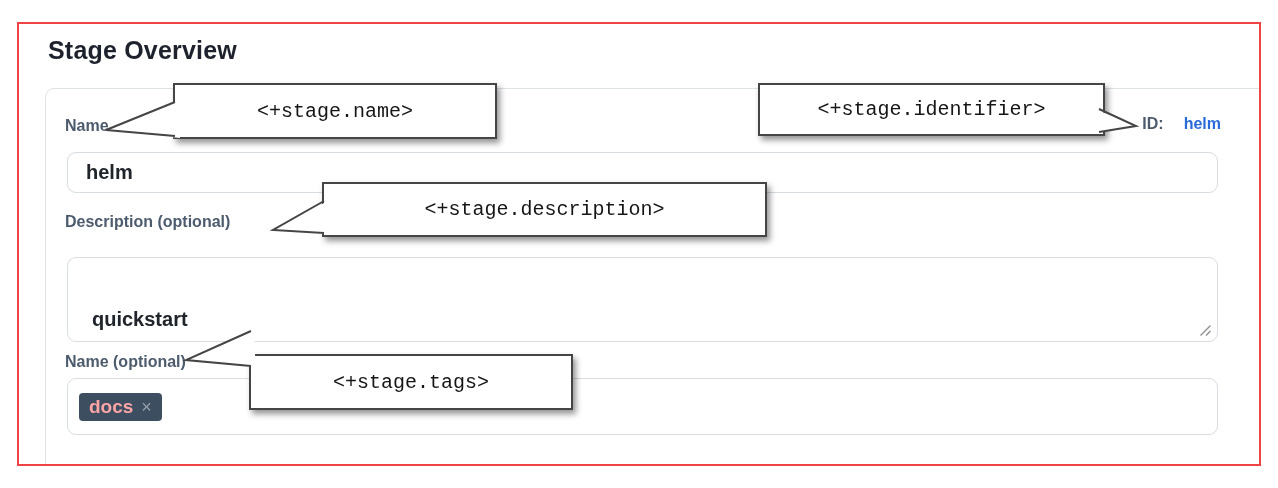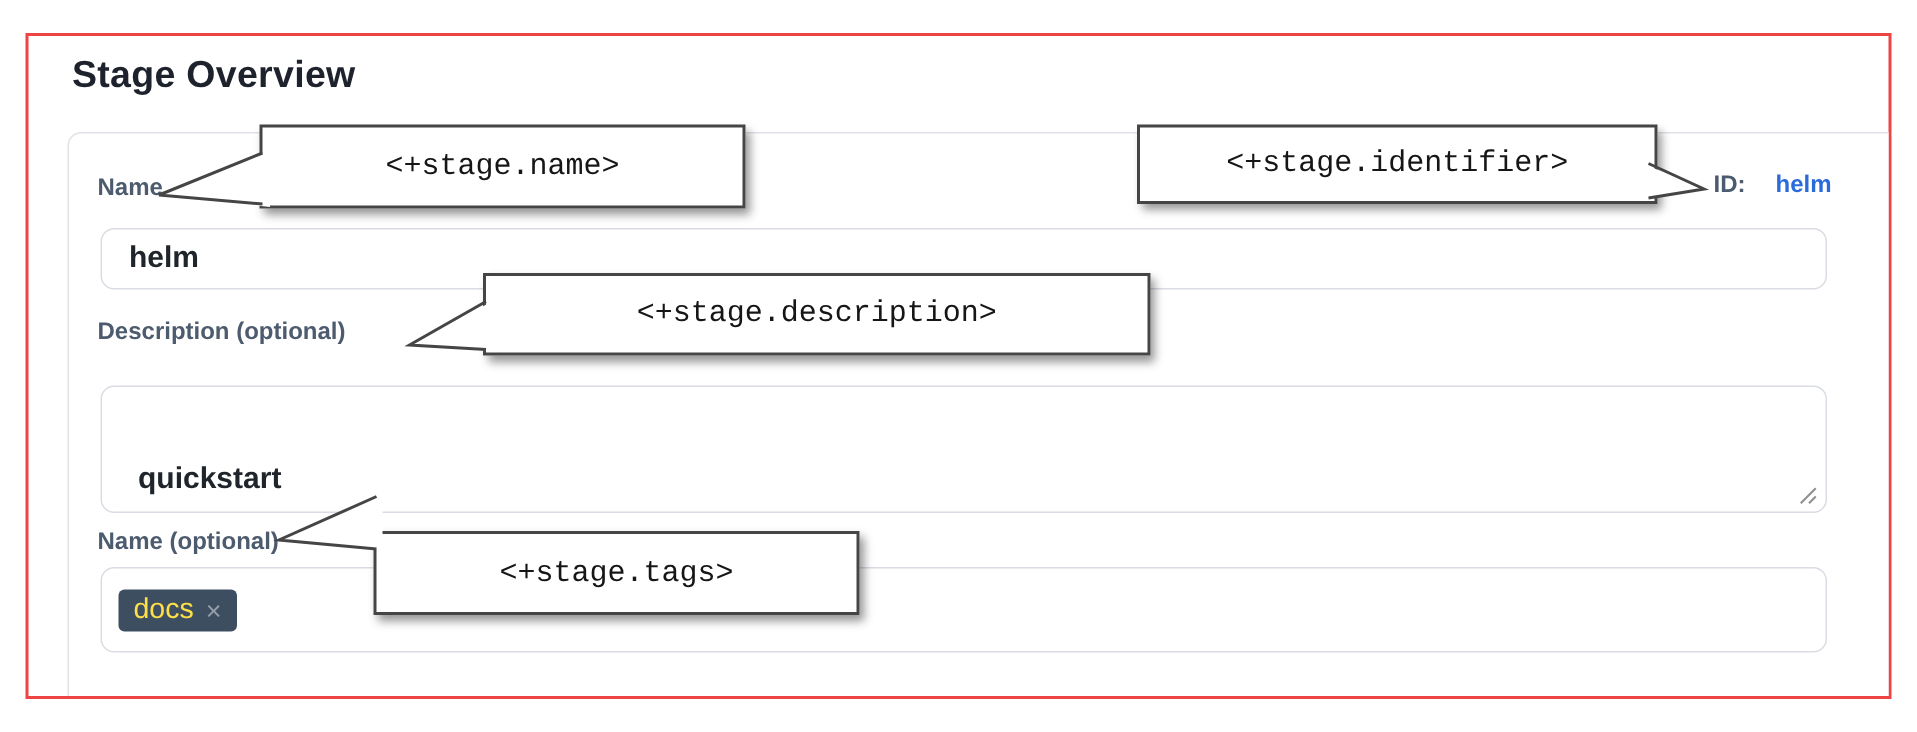--- a/index.html
+++ b/index.html
@@ -40,21 +40,21 @@
     top:221px;height:85px;align-items:flex-end;padding:10px 24px;margin-top:12px;
   }
   .resize-handle{position:absolute;right:5px;bottom:4px;}
   .tags-input{
     top:354px;height:57px;align-items:flex-start;padding:14px 0 0 11px;
   }
   .tag-chip{
     display:inline-flex;align-items:center;gap:8px;height:28px;
     background:#3e4e61;border-radius:4px;padding:0 10px;cursor:pointer;
   }
-  .tag-chip-text{font-size:19px;font-weight:400;color:#fde047;line-height:28px;}
+  .tag-chip-text{font-size:19px;font-weight:700;color:#fca5a5;line-height:28px;}
   .tag-chip-x{font-size:18px;font-weight:400;color:#95a0ac;line-height:28px;}
   .callout{
     position:absolute;z-index:5;background:#ffffff;border:2px solid #454545;
     box-shadow:3px 4px 6px rgba(0,0,0,.42);
     display:flex;align-items:center;justify-content:center;
     font-family:"Liberation Mono","DejaVu Sans Mono",monospace;
     font-size:20px;color:#161616;white-space:nowrap;
   }
   .callout-name{left:154px;top:59px;width:320px;height:52px;}
   .callout-identifier{left:739px;top:59px;width:343px;height:49px;}

